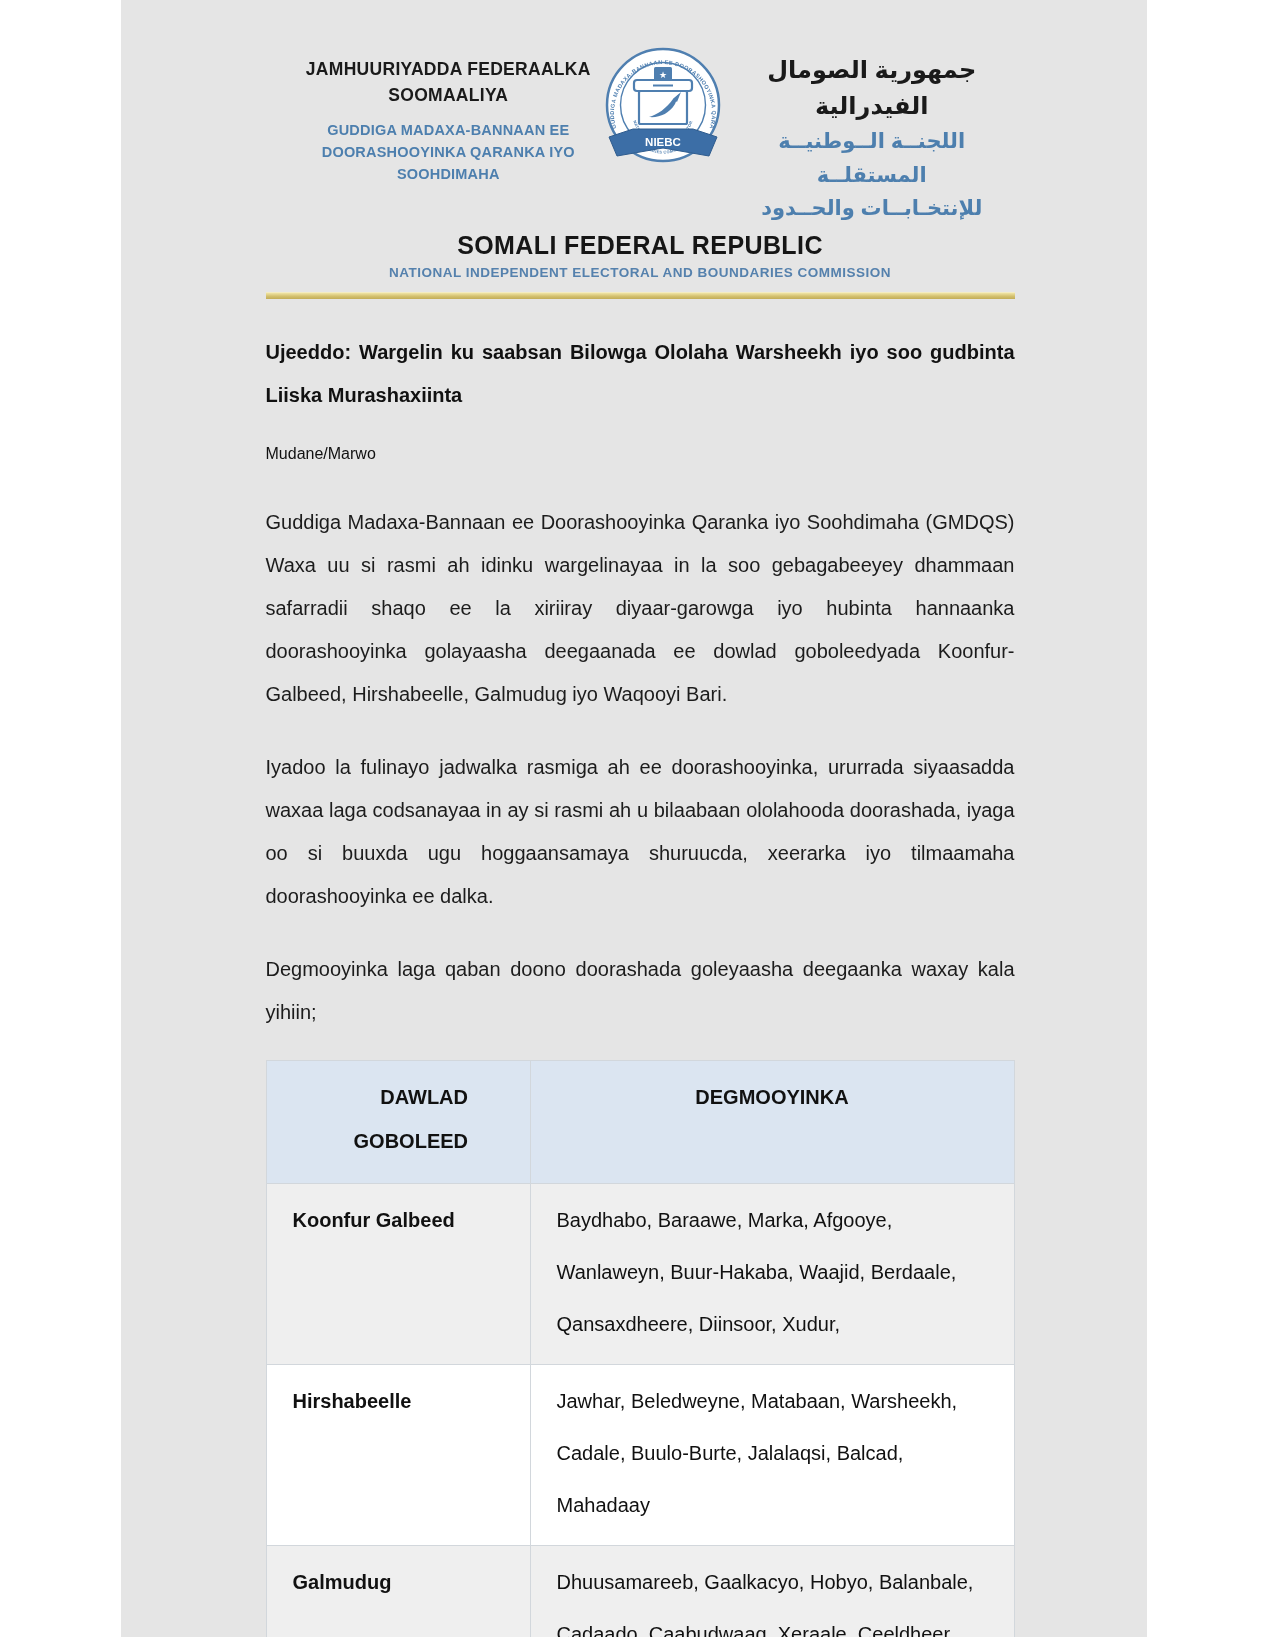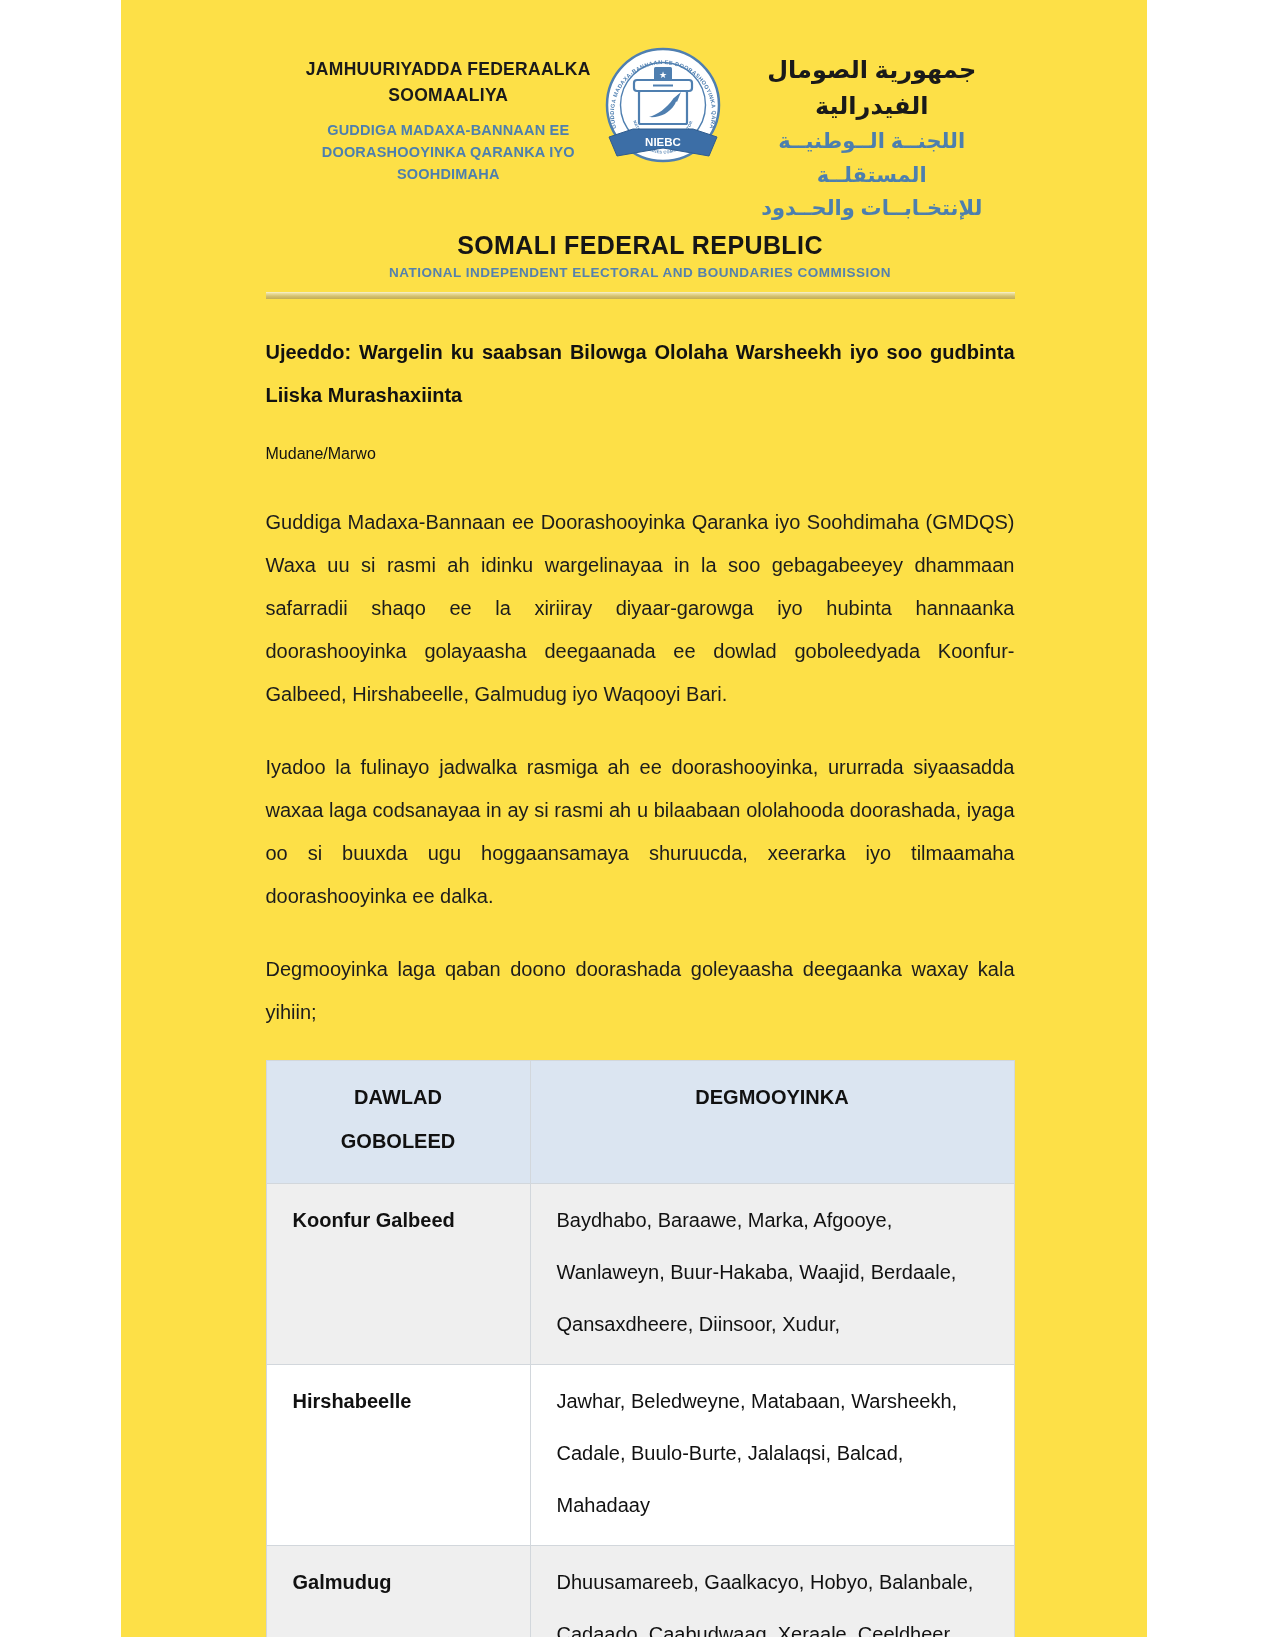--- a/index.html
+++ b/index.html
@@ -2,21 +2,21 @@
 <html><head>
 <meta charset="utf-8">
 <style>
   * { margin: 0; padding: 0; box-sizing: border-box; }
   html, body { background: #ffffff; }
   .page {
     position: relative;
     width: 1026px;
     height: 1637px;
     margin: 0 auto;
-    background: #fde047;
+    background: #e5e5e5;
     font-family: "Liberation Sans", "DejaVu Sans", sans-serif;
     color: #111111;
     overflow: hidden;
   }
   .content {
     position: absolute;
     left: 145px;
     right: 132px;
     top: 40px;
   }
@@ -135,21 +135,21 @@
     vertical-align: top;
     text-align: left;
   }
   table.districts th {
     background: #dbe5f1;
     font-weight: bold;
     text-align: center;
     padding: 14px 10px 20px;
     line-height: 44px;
   }
-  th .th-narrow { display: inline-block; max-width: 140px; }
+  th .th-narrow { display: inline-block; max-width: 140px; text-align: right; }
   table.districts td { line-height: 52px; padding: 10px 26px 14px; }
   td.state-cell { width: 264px; font-weight: bold; padding-left: 12px; }
   tbody tr:nth-child(odd) td { background: #efefef; }
   tbody tr:nth-child(even) td { background: #ffffff; }
 </style>
 </head>
 <body>
 
 <div class="page">
   <div class="content">

